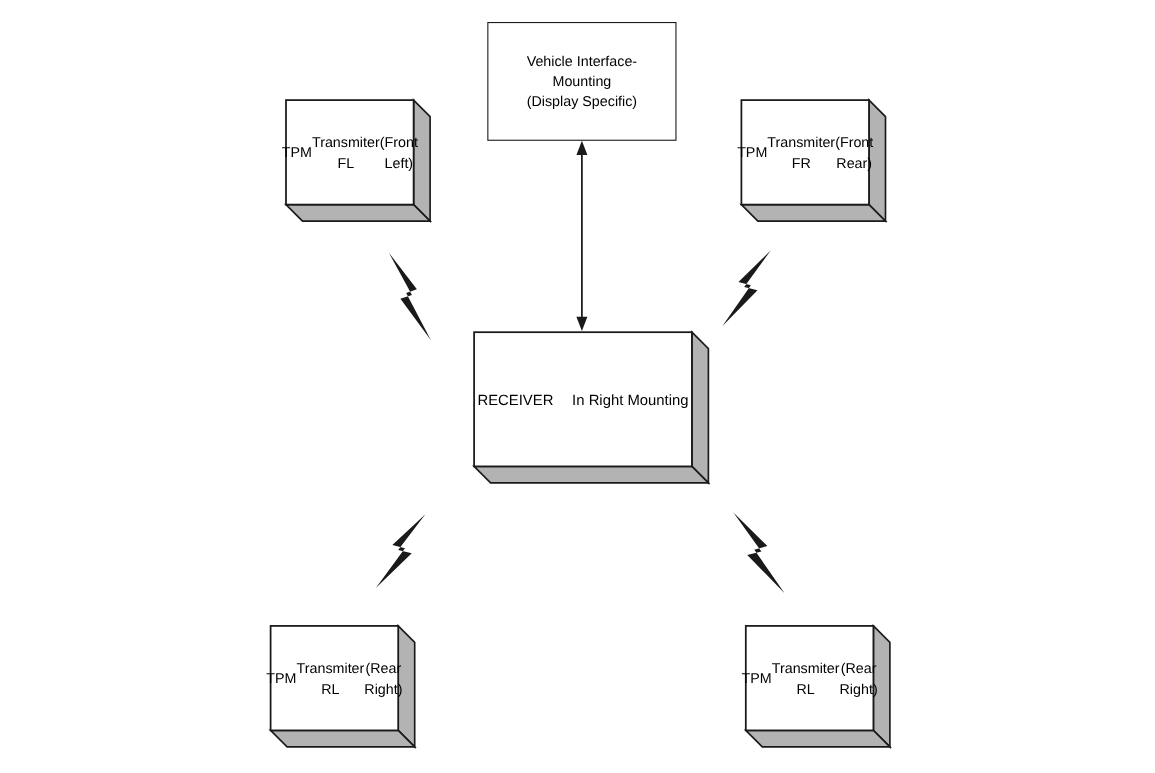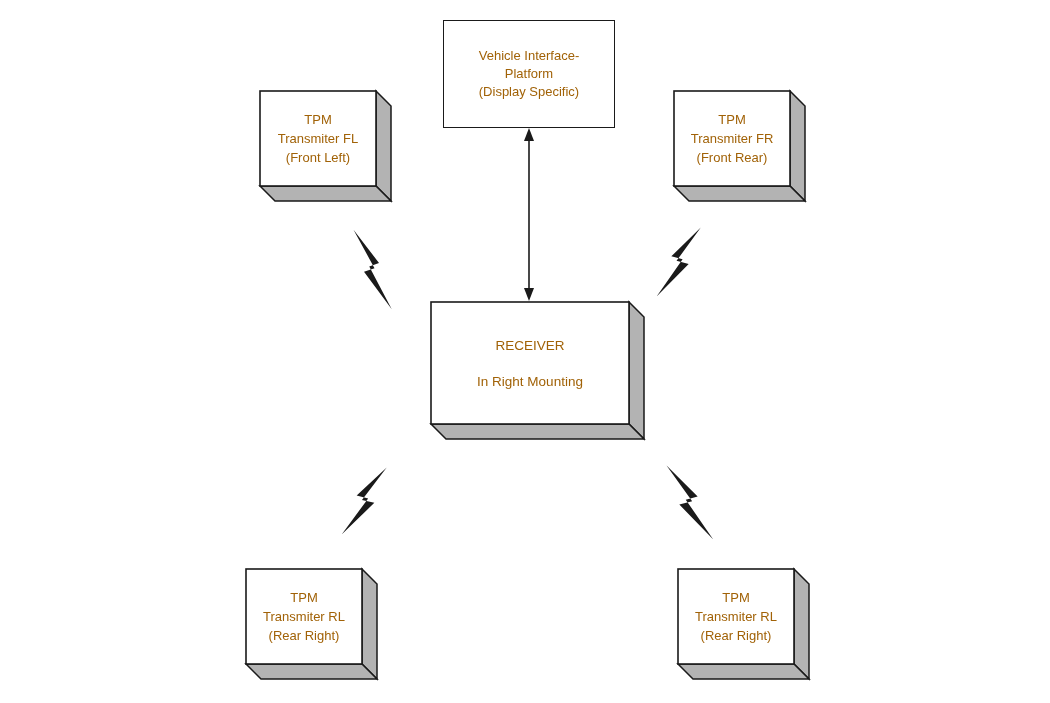--- a/index.html
+++ b/index.html
@@ -2,21 +2,21 @@
 <html><head>
 <meta charset="utf-8">
 <style>
   html, body { margin: 0; padding: 0; background: #ffffff; }
   #canvas {
     position: relative;
     width: 1050px;
     height: 703px;
     background: #ffffff;
     font-family: "Liberation Sans", sans-serif;
-    color: #a16207;
+    color: #000000;
     overflow: hidden;
   }
   .abs { position: absolute; }
   .plainbox {
     position: absolute;
     border: 1.6px solid #1a1a1a;
     background: #ffffff;
     display: flex;
     flex-direction: column;
     align-items: center;
@@ -25,40 +25,39 @@
     font-size: 13px;
     line-height: 18px;
     box-sizing: border-box;
   }
   .node3d { position: absolute; }
   .node3d svg { position: absolute; left: 0; top: 0; overflow: visible; }
   .node-text {
     position: absolute;
     left: 1px; top: 1px;
     display: flex;
-    flex-direction: column;
     align-items: center;
     justify-content: center;
     text-align: center;
     font-size: 13px;
     line-height: 19px;
   }
   .receiver-text { font-size: 13.5px; gap: 17px; }
   .bolt { position: absolute; }
   .bolt svg { display: block; }
   .mirrored { transform: scaleX(-1); }
 </style>
 </head>
 <body>
 
 <div id="canvas">
 
   <div class="plainbox" style="left:443px; top:20px; width:172px; height:108px;">
     <span>Vehicle Interface-</span>
-    <span>Platform</span>
+    <span>Mounting</span>
     <span>(Display Specific)</span>
   </div>
 
   <div class="abs" style="left:521px; top:127px;">
     <svg width="16" height="175" viewBox="0 0 16 175">
       <line x1="8" y1="8" x2="8" y2="167" stroke="#1a1a1a" stroke-width="1.6"></line>
       <polygon points="8,1 13,14 3,14" fill="#1a1a1a"></polygon>
       <polygon points="8,174 13,161 3,161" fill="#1a1a1a"></polygon>
     </svg>
   </div>

